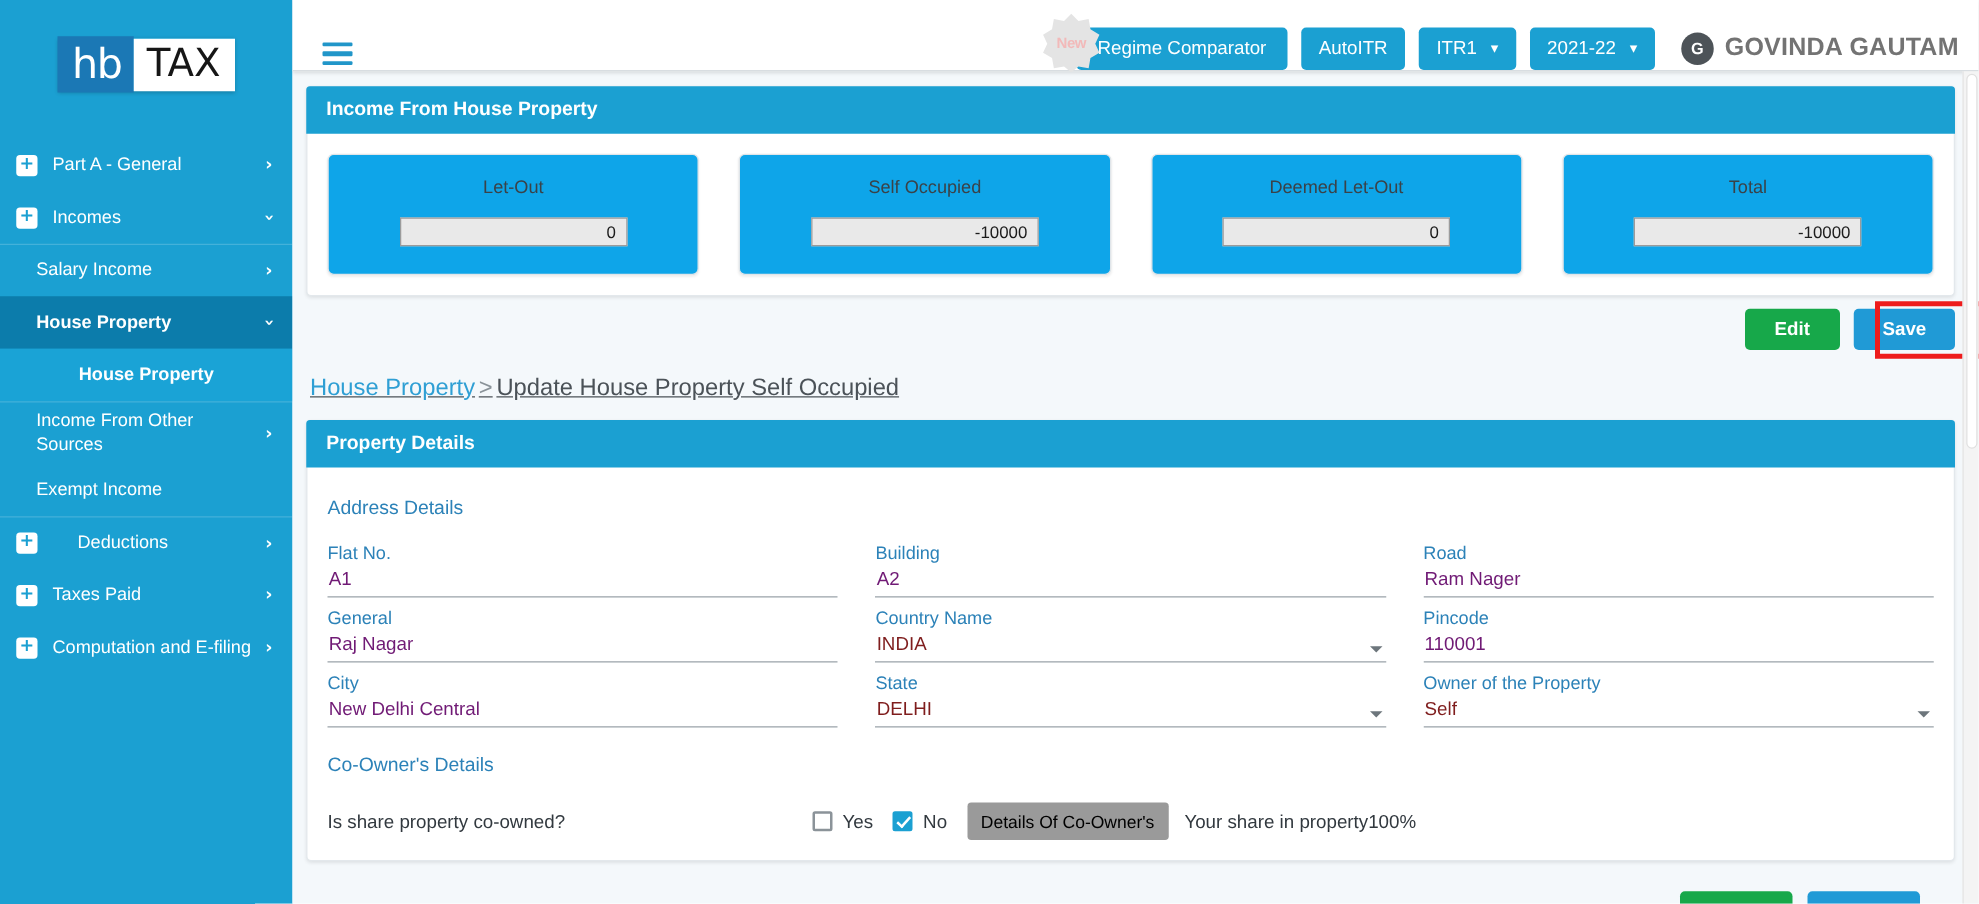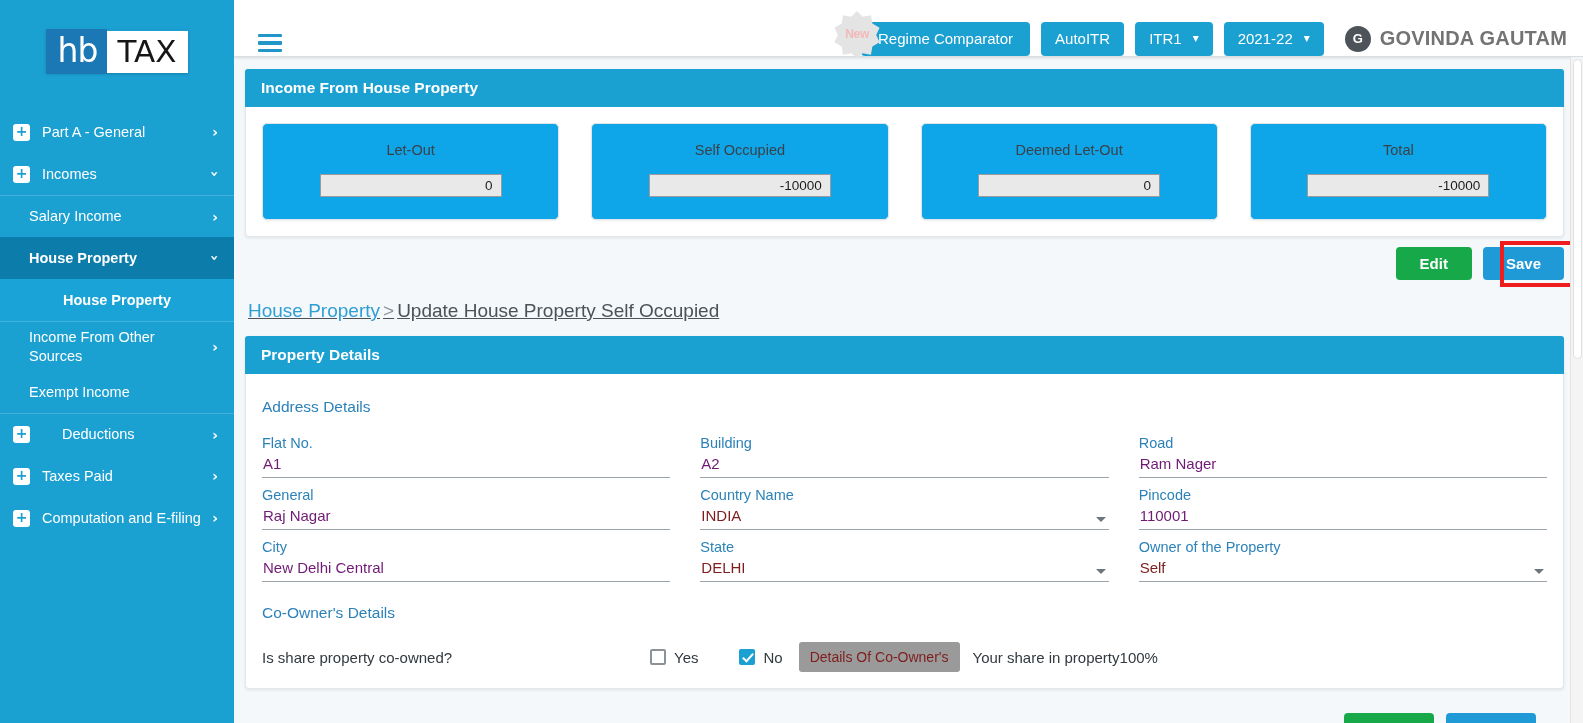--- a/index.html
+++ b/index.html
@@ -229,37 +229,37 @@
     border-left: 5px solid transparent;
     border-right: 5px solid transparent;
     border-top: 5px solid #6d767c;
   }
 
   .coown-row {
     display: flex; align-items: center;
     padding: 10px 0 0 0; font-size: 15px; color: #32393f;
   }
   .coown-q { width: 388px; }
-  .cb-wrap { display: flex; align-items: center; gap: 8px; margin-right: 41px; }
+  .cb-wrap { display: flex; align-items: center; gap: 8px; margin-right: 16px; }
   .cb {
     width: 16px; height: 16px; border: 2px solid #8b9399;
     border-radius: 2px; background: #fff;
   }
   .cb.checked {
     background: #1ba0d2; border-color: #1ba0d2;
     position: relative;
   }
   .cb.checked::after {
     content: ""; position: absolute;
     left: 4px; top: 0px; width: 4px; height: 9px;
     border: solid #fff; border-width: 0 2px 2px 0;
     transform: rotate(42deg);
   }
   .btn-gray {
-    background: #9a9a9a; color: #7f1d1d; border: none;
+    background: #9a9a9a; color: #000000; border: none;
     border-radius: 3px; font-size: 14px;
     padding: 7px 11px; cursor: pointer;
     font-family: "Liberation Sans", sans-serif;
   }
   .share-txt { margin-left: 13px; font-size: 15px; color: #32393f; }
 
   .bottom-strip {
     position: absolute; left: 11px; right: 19px; bottom: 0;
     height: 10px; display: flex; justify-content: flex-end; gap: 12px;
     padding-right: 28px;

